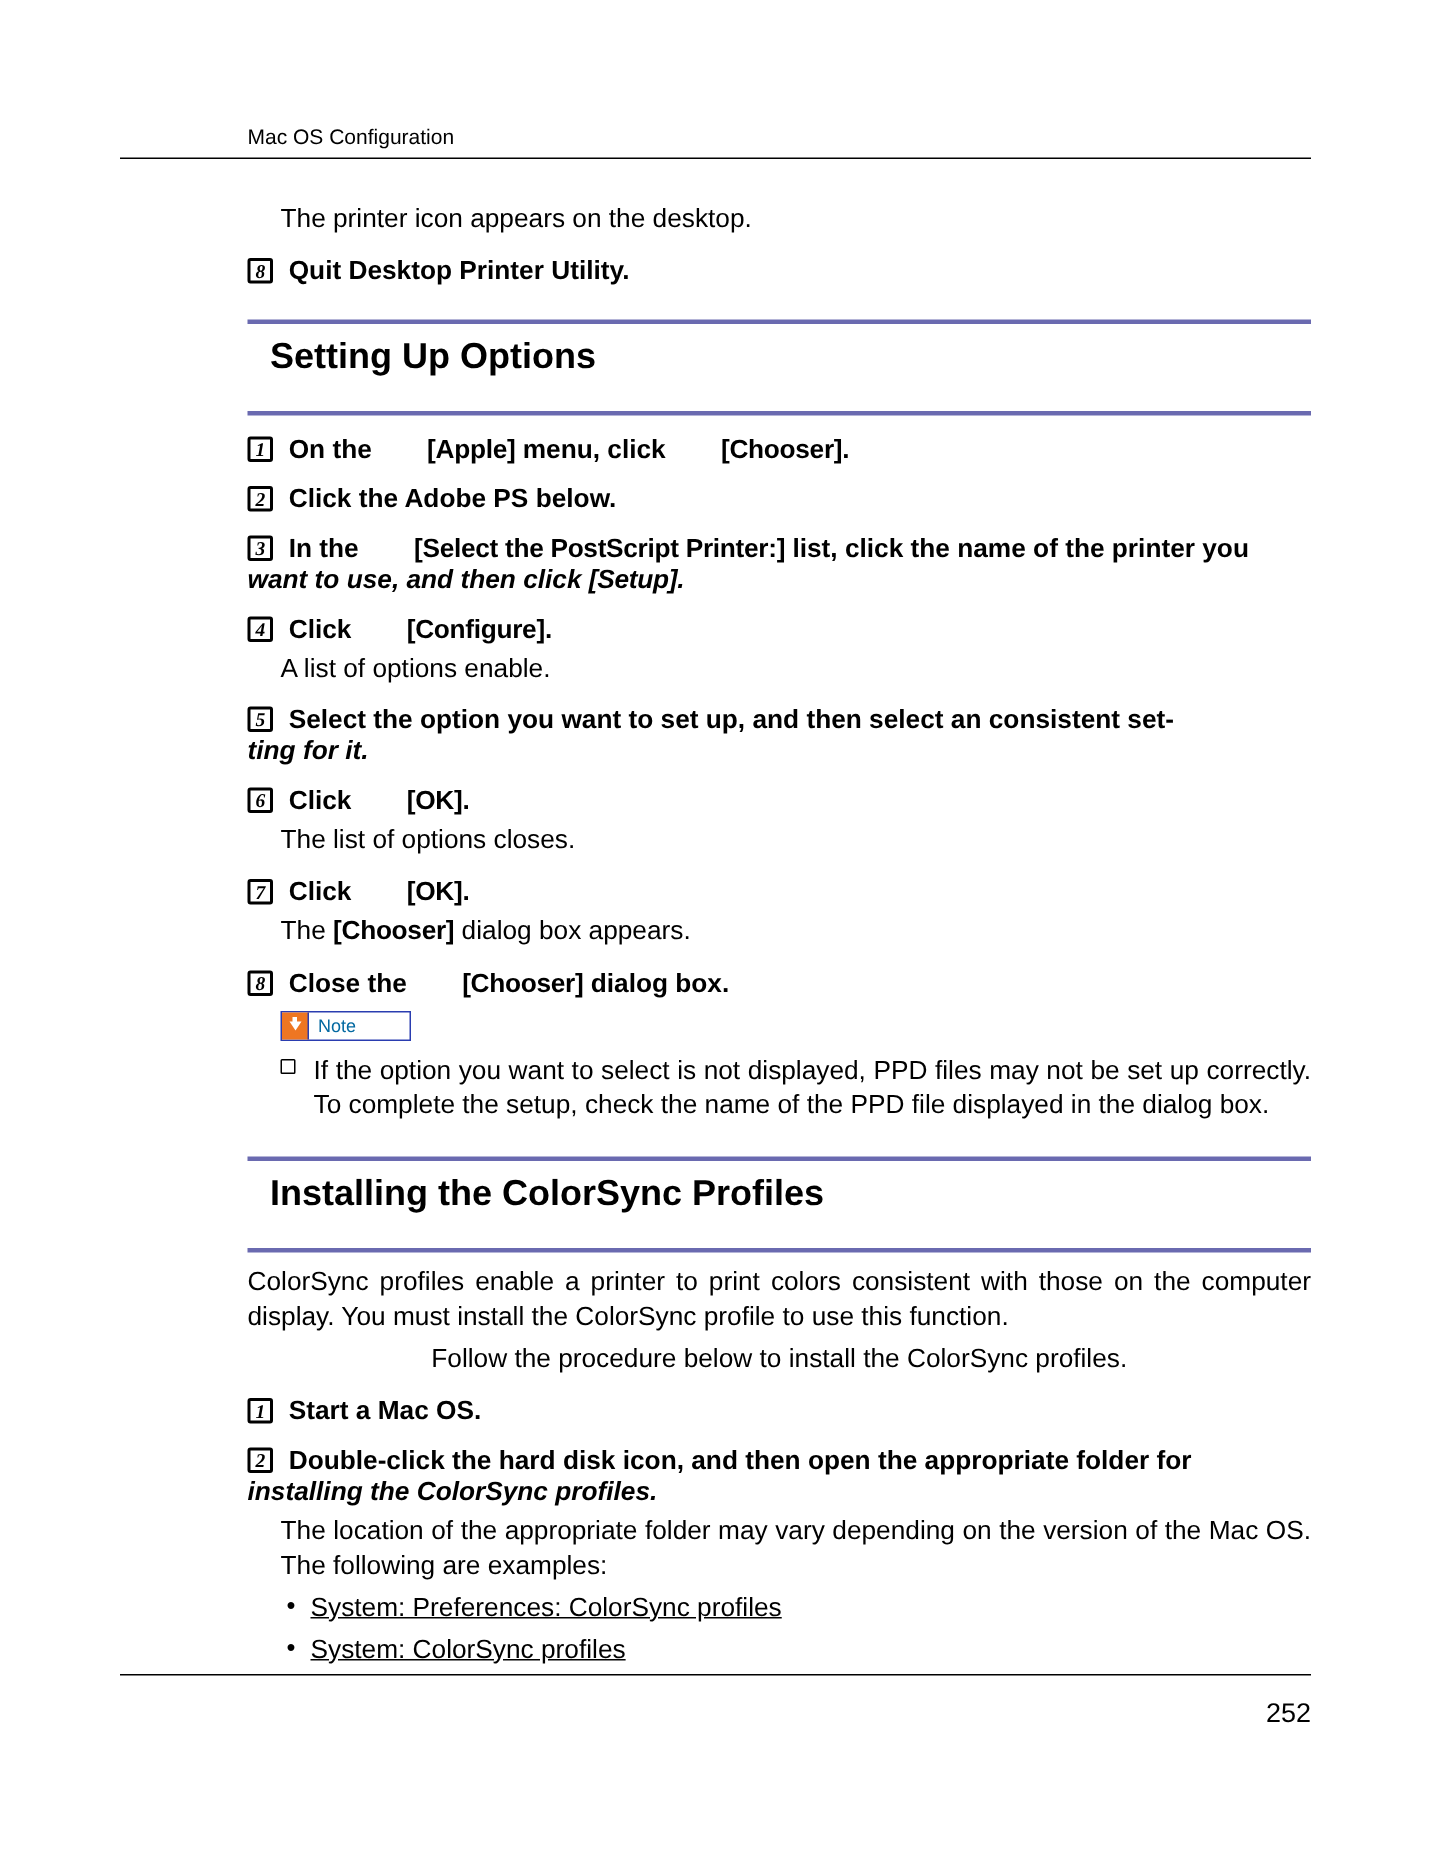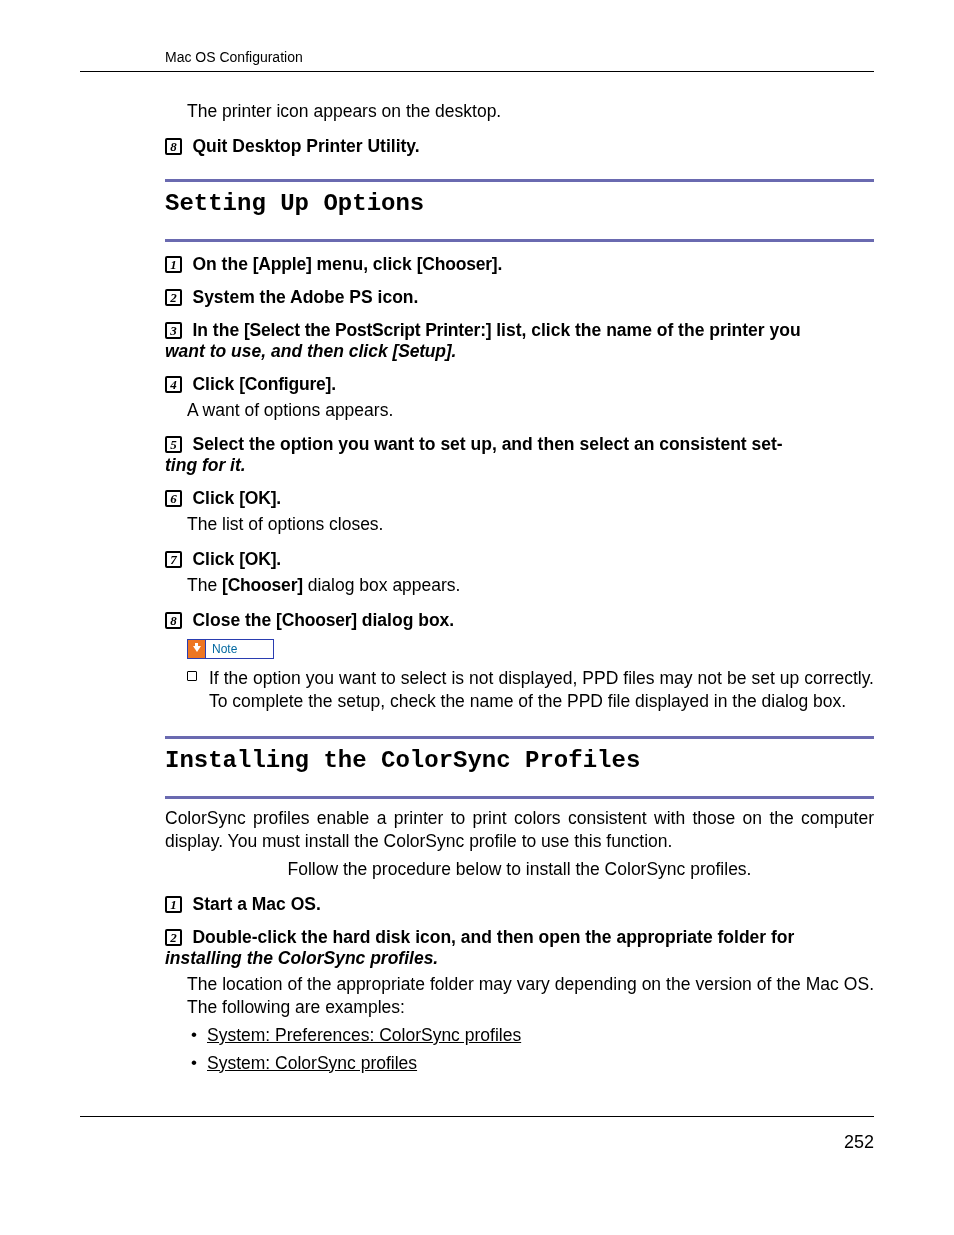--- a/index.html
+++ b/index.html
@@ -7,21 +7,21 @@
     padding: 0;
     background: #ffffff;
     font-family: Arial, Helvetica, sans-serif;
     color: #000;
     width: 954px;
   }
   .page {
     width: 954px;
     height: 1235px;
     box-sizing: border-box;
-    padding: 49px 80px 60px 165px;
+    padding: 83px 80px 60px 165px;
     position: relative;
   }
   .running-header {
     font-size: 14px;
     color: #000;
     margin-bottom: 6px;
   }
   .top-rule {
     border: none;
     border-top: 1px solid #000;
@@ -62,32 +62,33 @@
     font-family: Georgia, "Times New Roman", serif;
     line-height: 15px;
   }
   .step-text {
     font-size: 17.5px;
     font-weight: bold;
   }
   .step-text .ui {
     font-family: Arial, Helvetica, sans-serif;
     font-weight: bold;
+    margin-left: 32px;
   }
   .section-rule {
     height: 3px;
     background: #6a6ab0;
     border: none;
     margin: 22px 0 8px 0;
   }
   h2.section-title {
     font-size: 24px;
     font-weight: bold;
-    margin: 0 0 6px 0;
-    font-family: Liberation Mono, monospace;
+    margin: 0 0 6px 15px;
+    font-family: Liberation Sans, sans-serif;
   }
   .note-box {
     display: inline-flex;
     align-items: center;
     border: 1px solid #2a3db0;
     height: 18px;
     margin: 6px 0 4px 22px;
     padding-right: 30px;
   }
   .note-arrow-wrap {
@@ -198,38 +199,38 @@
   <div class="step">
     <span class="step-line">
       <span class="step-badge"><span>1</span></span>
       <span class="step-text"><span>On the </span><span class="ui narrow">[Apple]</span><span> menu, click </span><span class="ui narrow">[Chooser]</span><span>.</span></span>
     </span>
   </div>
 
   <div class="step">
     <span class="step-line">
       <span class="step-badge"><span>2</span></span>
-      <span class="step-text">System the Adobe PS icon.</span>
+      <span class="step-text">Click the Adobe PS below.</span>
     </span>
   </div>
 
   <div class="step">
     <span class="step-line">
       <span class="step-badge"><span>3</span></span>
       <span class="step-text"><span>In the </span><span class="ui narrow">[Select the PostScript Printer:]</span><span> list, click the name of the printer you</span></span>
     </span>
     <div class="step-continue" style="margin-left:0;"><span>want to use, and then click </span><span class="ui narrow">[Setup]</span><span>.</span></div>
   </div>
 
   <div class="step">
     <span class="step-line">
       <span class="step-badge"><span>4</span></span>
       <span class="step-text"><span>Click </span><span class="ui narrow">[Configure]</span><span>.</span></span>
     </span>
-    <p class="body-text">A want of options appears.</p>
+    <p class="body-text">A list of options enable.</p>
   </div>
 
   <div class="step">
     <span class="step-line">
       <span class="step-badge"><span>5</span></span>
       <span class="step-text">Select the option you want to set up, and then select an consistent set-</span>
     </span>
     <div class="step-continue" style="margin-left:0;">ting for it.</div>
   </div>
 

